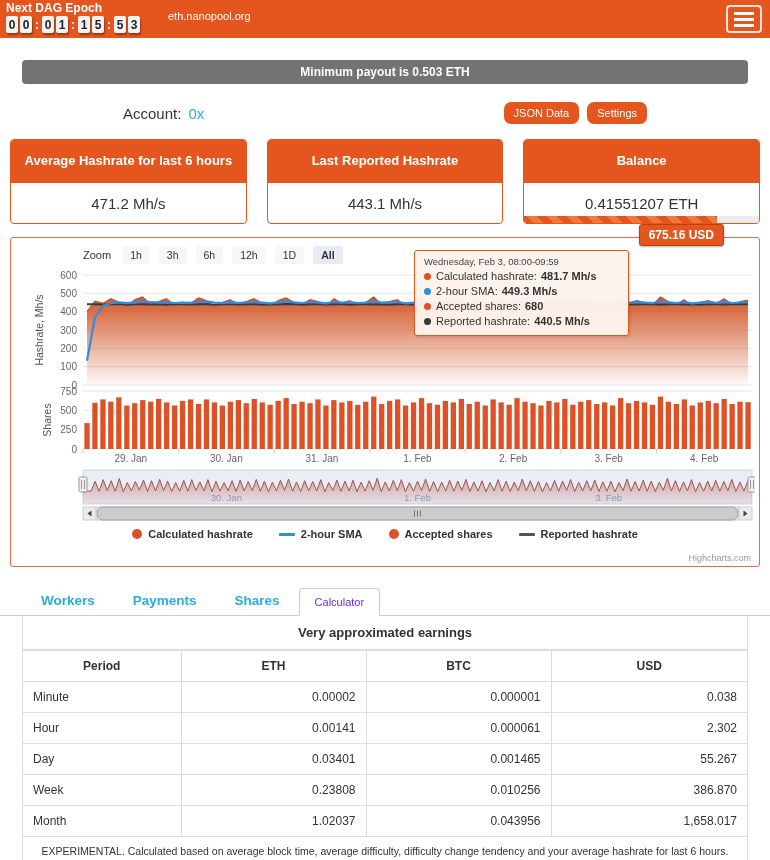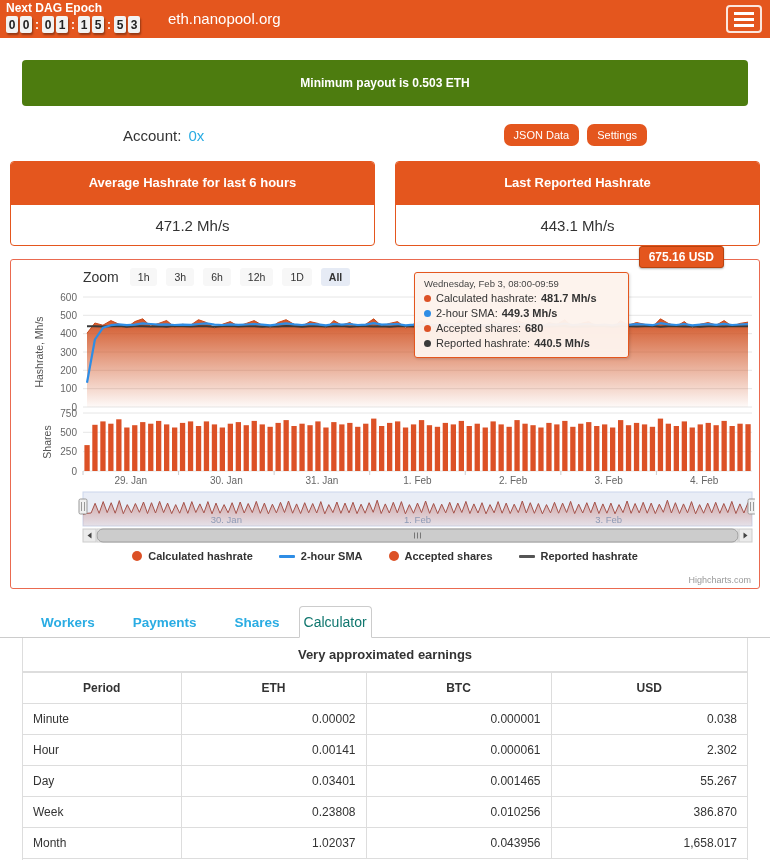--- a/index.html
+++ b/index.html
@@ -8,27 +8,27 @@
 
   
   .topbar { position:relative; height:38px; background:#e4561e; }
   .dag { position:absolute; left:6px; top:1px; }
   .dag-label { color:#fff; font-size:12px; font-weight:bold; }
   .digits { display:flex; gap:2px; margin-top:1px; align-items:center; }
   .digit { width:12px; height:17px; background:#f2f2f2; color:#222; font-size:12px; font-weight:bold;
            display:flex; align-items:center; justify-content:center; border-radius:2px;
            box-shadow:1px 2px 2px rgba(0,0,0,.35); }
   .colon { color:#fff; font-weight:bold; font-size:12px; margin:0 1px; }
-  .site-title { position:absolute; left:168px; top:10px; color:#fff; font-size:15px; }
+  .site-title { position:absolute; left:168px; top:10px; color:#fff; font-size:11px; }
   .burger { position:absolute; right:8px; top:5px; width:36px; height:28px; border:2px solid rgba(255,255,255,.85);
             border-radius:4px; display:flex; flex-direction:column; justify-content:center; gap:3px; align-items:center; cursor:pointer; }
   .burger span { display:block; width:20px; height:3px; background:#fff; }
 
   
-  .banner { margin:22px 22px 0; height:46px; background:#4d7c0f; border-radius:4px;
+  .banner { margin:22px 22px 0; height:24px; background:#737373; border-radius:4px;
             color:#fff; font-size:12px; font-weight:bold; display:flex; align-items:center; justify-content:center; }
 
   
   .account-row { margin:17px 123px 0; display:flex; align-items:center; height:24px; }
   .account-label { font-size:15px; color:#333; }
   .account-addr { font-size:15px; color:#2aace3; margin-left:7px; text-decoration:none; }
   .account-spacer { flex:1; }
   .btn-orange { background:#e4561e; color:#fff; border:none; border-radius:7px; font-size:11px;
                 padding:5px 10px; margin-left:8px; cursor:pointer; font-family:inherit; }
 
@@ -39,21 +39,21 @@
                min-height:43px; display:flex; align-items:center; justify-content:center; padding:3px 6px; line-height:1.25; }
   .card-body { height:40px; display:flex; align-items:center; justify-content:center; font-size:15px; color:#333; }
   .balance-progress { position:absolute; bottom:0; left:0; right:0; height:7px; background:#ececec; }
   .balance-progress .fill { height:100%; background:repeating-linear-gradient(45deg,#e4561e 0 7px,#ee7a43 7px 14px); }
   .usd-tip { position:absolute; top:85px; right:36px; background:#e4561e; border:1px solid #b8430f; border-radius:3px;
              color:#fff; font-size:12px; font-weight:bold; padding:3px 9px; box-shadow:0 1px 2px rgba(0,0,0,.3); z-index:5; }
 
   
   .chart-panel { margin:13px 10px 0; height:330px; border:1px solid #ea6a50; border-radius:3px; position:relative; background:#fff; }
   .zoom-row { position:absolute; left:72px; top:8px; display:flex; align-items:center; gap:9px; z-index:2; }
-  .zoom-label { font-size:14px; color:#333; margin-right:2px; }
+  .zoom-label { font-size:11px; color:#333; margin-right:2px; }
   .zoom-btn { font-size:10.5px; color:#333; background:#f7f7f7; border:none; border-radius:3px; padding:3px 8px; cursor:pointer; font-family:inherit; }
   .zoom-btn.active { background:#e6ebf5; font-weight:bold; }
   #chart-svg { position:absolute; left:0; top:0; }
   .axlbl { font-size:10px; fill:#666; font-family:"Liberation Sans",sans-serif; }
   .axtitle { font-size:10.5px; fill:#555; font-family:"Liberation Sans",sans-serif; }
   .navlbl { font-size:9.5px; fill:#7f8fae; opacity:.85; font-family:"Liberation Sans",sans-serif; }
 
   .hc-tooltip { position:absolute; left:403px; top:12px; width:215px; background:rgba(253,243,236,.97);
                 border:1px solid #e4561e; border-radius:3px; padding:5px 9px 6px; z-index:3; box-shadow:1px 1px 3px rgba(0,0,0,.15); }
   .hc-tooltip .tt-title { font-size:9.5px; color:#444; margin-bottom:2px; }
@@ -63,21 +63,21 @@
 
   .legend-row { position:absolute; left:0; right:0; top:290px; display:flex; justify-content:center; gap:26px; }
   .legend-item { display:flex; align-items:center; gap:6px; font-size:11px; font-weight:bold; color:#333; cursor:pointer; }
   .lg-circle { width:10px; height:10px; border-radius:50%; }
   .lg-line { width:16px; height:3px; border-radius:1px; }
   .credits { position:absolute; right:8px; bottom:3px; font-size:9px; color:#999; }
 
   
   .tabs { margin-top:16px; padding-left:22px; display:flex; align-items:flex-end; border-bottom:1px solid #ccc; height:33px; }
   .tab-link { font-size:13.5px; font-weight:bold; color:#2aace3; padding:7px 19px; cursor:pointer; }
-  .tab-active { font-size:14px; color:#0f766e; padding:7px 4px; border:1px solid #ccc; border-bottom:1px solid #fff;
+  .tab-active { font-size:11px; color:#6d28d9; padding:7px 15px; border:1px solid #ccc; border-bottom:1px solid #fff;
                 border-radius:4px 4px 0 0; background:#fff; margin-bottom:-1px; cursor:default; }
 
   
   .earnings { margin:0 22px; border:1px solid #ddd; border-top:none; }
   .earn-title { text-align:center; font-size:13px; font-weight:bold; padding:9px 0; border-bottom:1px solid #ddd; }
   table.earn { width:100%; border-collapse:collapse; }
   table.earn th { font-size:12px; font-weight:bold; text-align:center; padding:8px 6px; border:1px solid #ddd; }
   table.earn td { font-size:12px; padding:8px 10px; border:1px solid #ddd; }
   table.earn td.num { text-align:right; }
   table.earn th:first-child, table.earn td:first-child { border-left:none; }
@@ -123,20 +123,27 @@
 </div>
 
 <div class="stats-row">
   <div class="card">
     <div class="card-head">Average Hashrate for last 6 hours</div>
     <div class="card-body">471.2 Mh/s</div>
   </div>
   <div class="card">
     <div class="card-head">Last Reported Hashrate</div>
     <div class="card-body">443.1 Mh/s</div>
+  </div>
+  <div class="card">
+    <div class="card-head">Balance</div>
+    <div class="card-body">0.41551207 ETH</div>
+    <div class="balance-progress">
+        <div class="fill" id="bal-fill" style="width: 82%;"></div>
+      </div>
   </div>
   <div class="usd-tip">675.16 USD</div>
 </div>
 
 <div class="chart-panel">
   <div class="zoom-row">
     <span class="zoom-label">Zoom</span>
     <span id="zoom-btns" style="display:flex;gap:9px;">
         <button class="zoom-btn">1h</button>
         <button class="zoom-btn">3h</button>

